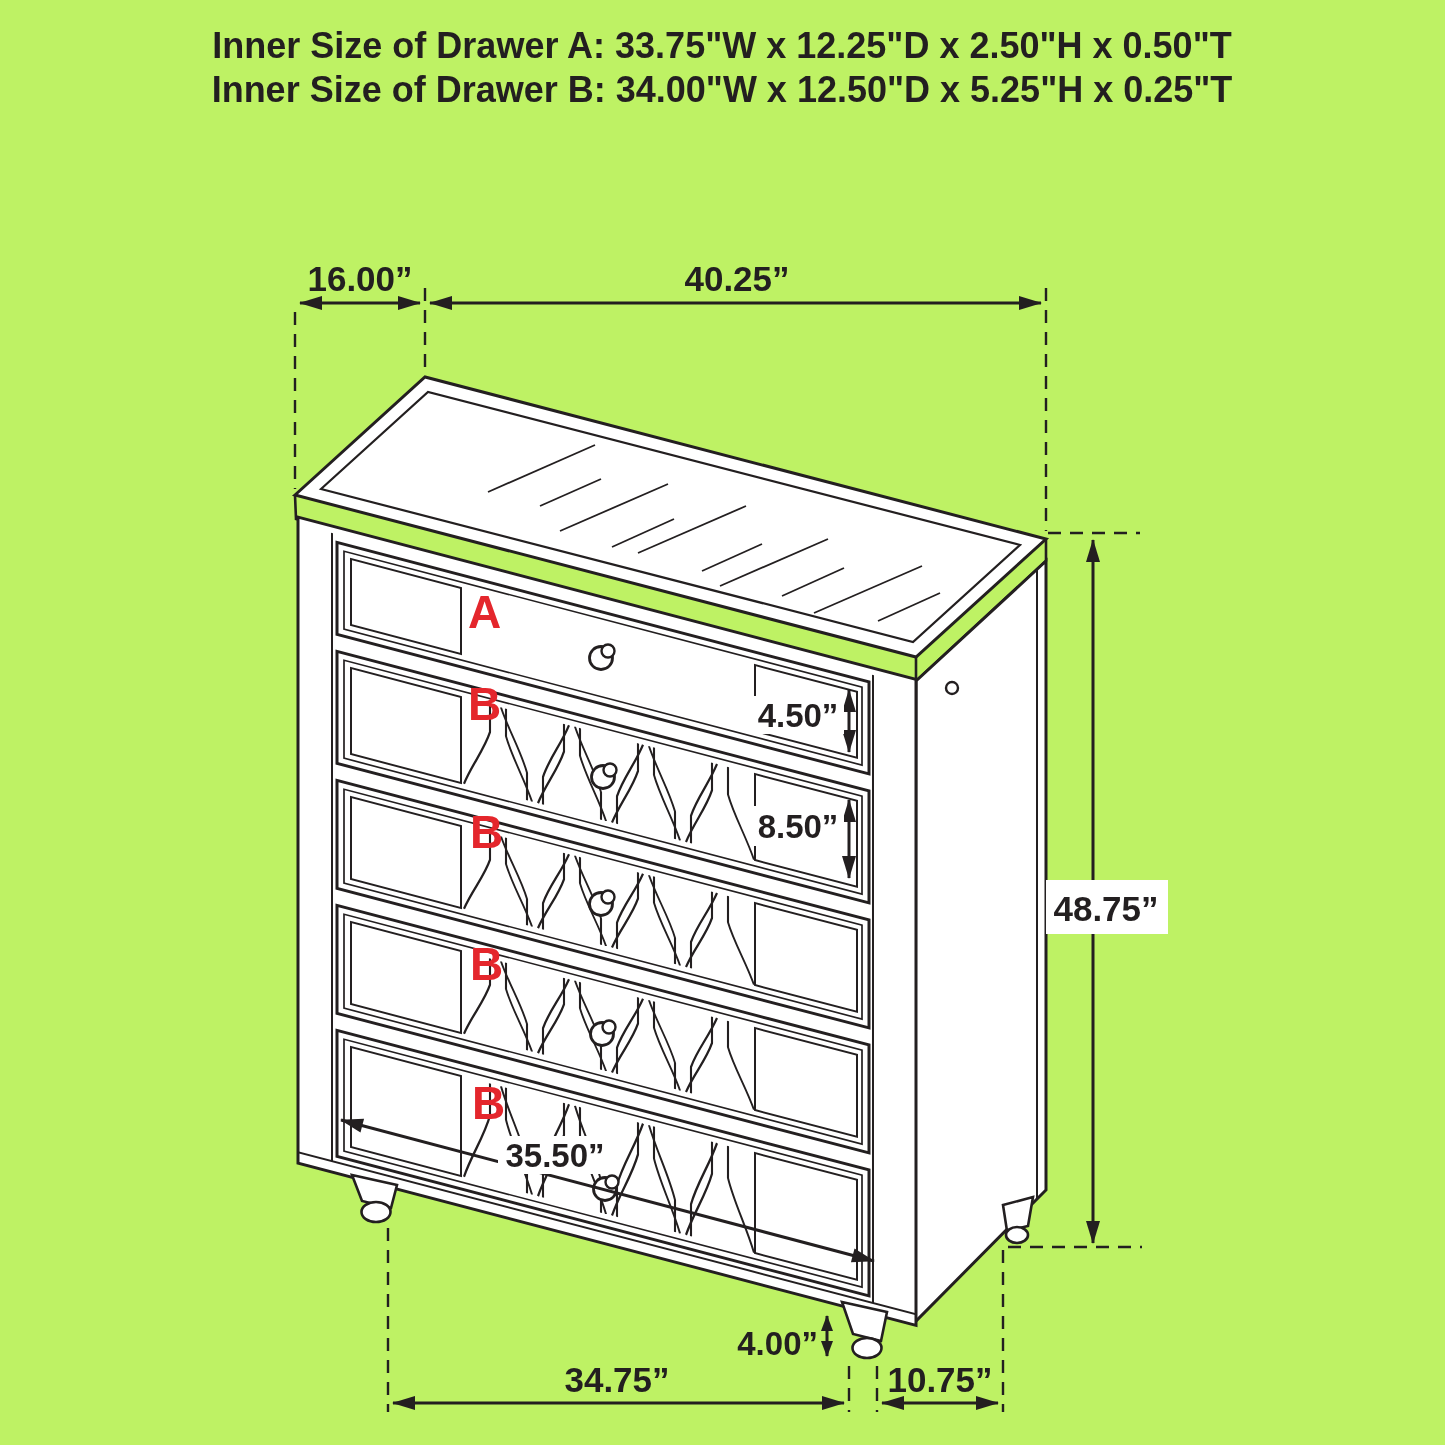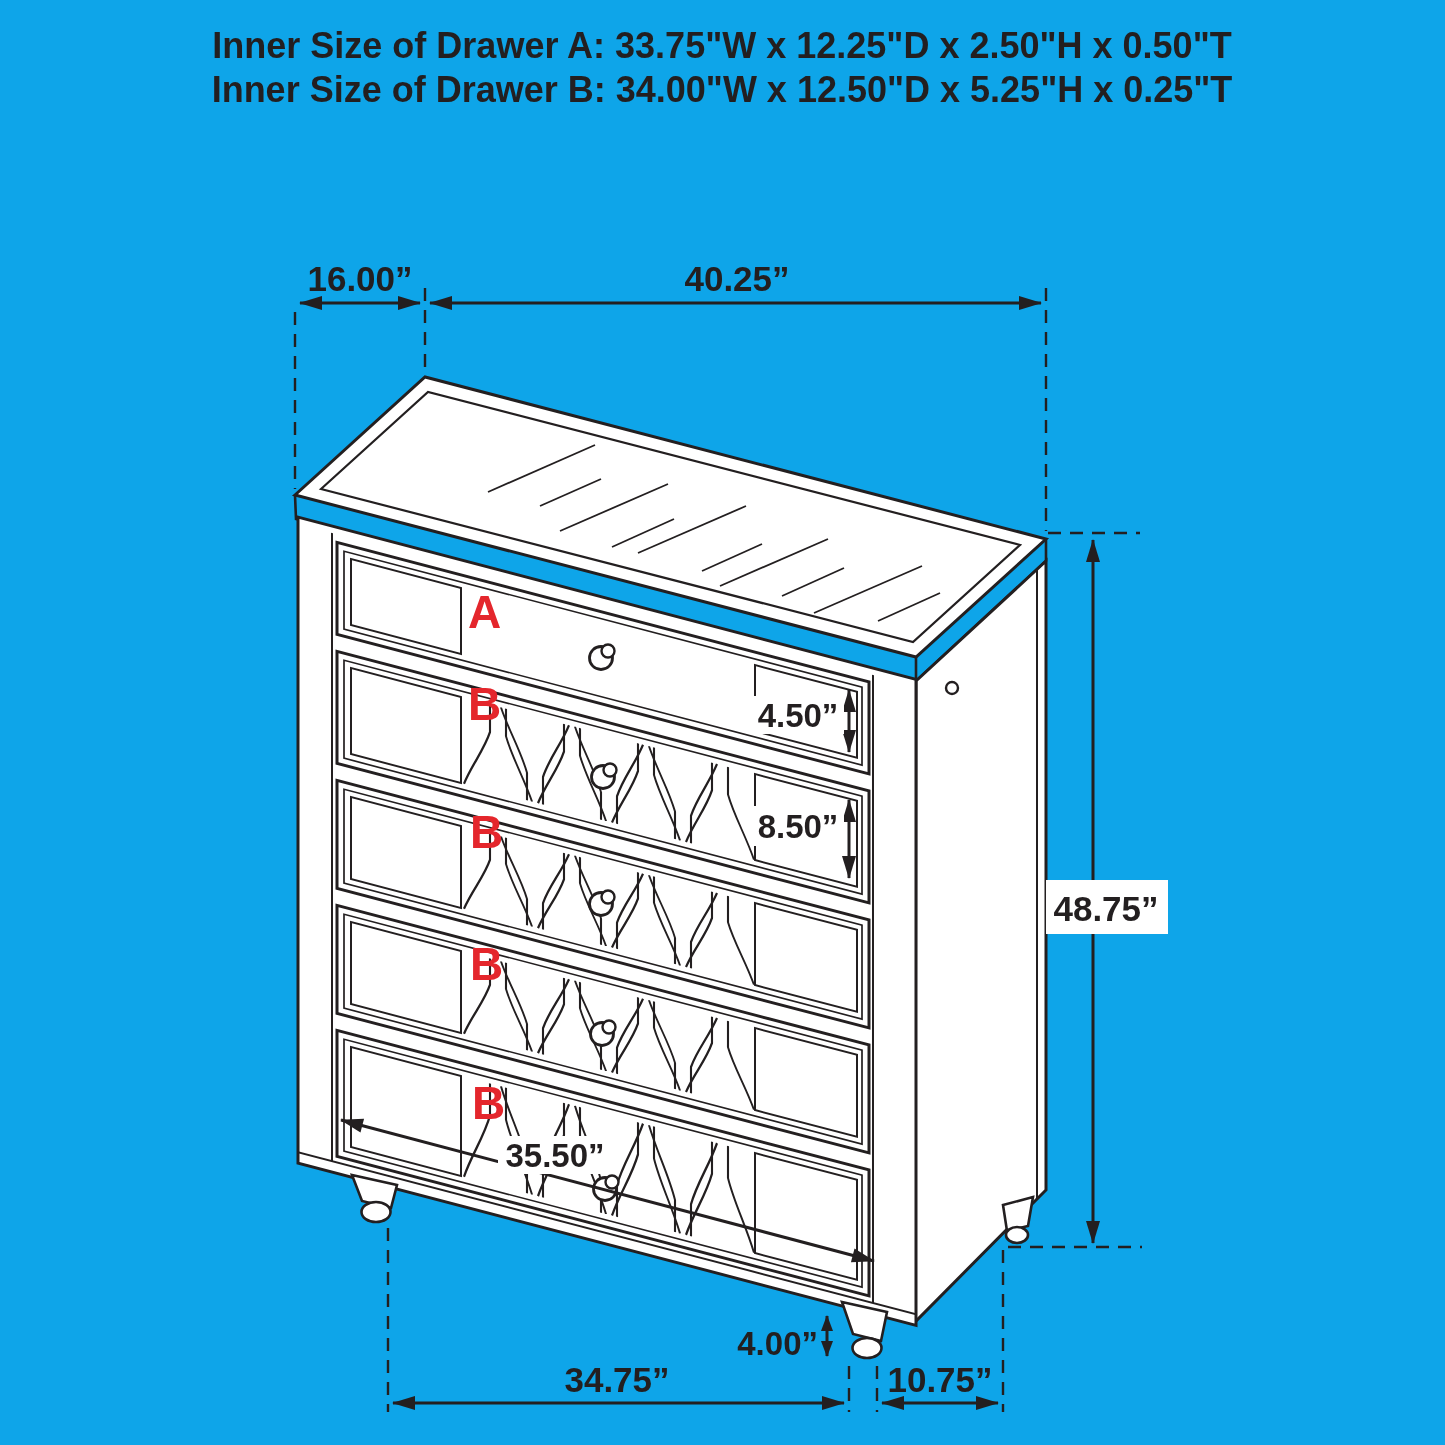--- a/index.html
+++ b/index.html
@@ -1,16 +1,16 @@
 <!DOCTYPE html>
 <html><head>
 <meta charset="utf-8">
 <style>
   html,body{margin:0;padding:0;background:#ffffff;}
-  .page{width:1445px;height:1445px;position:relative;background:#0ea5e9;overflow:hidden;
+  .page{width:1445px;height:1445px;position:relative;background:#bef264;overflow:hidden;
         font-family:"Liberation Sans", sans-serif;}
   svg text{font-family:"Liberation Sans", sans-serif;}
   .dim-label{font-size:35px;font-weight:bold;fill:#231f20;}
   .dim-label-sm{font-size:33px;font-weight:bold;fill:#231f20;}
   .title-line{font-size:36px;font-weight:bold;fill:#231f20;}
   .drawer-letter{font-size:46px;font-weight:bold;fill:#e4262c;}
   .outline{stroke:#231f20;fill:none;}
   .outline-f{stroke:#231f20;fill:#ffffff;}
   .dimline{stroke:#231f20;stroke-width:3;fill:none;}
   .dashline{stroke:#231f20;stroke-width:2.4;fill:none;stroke-dasharray:13 9;}

